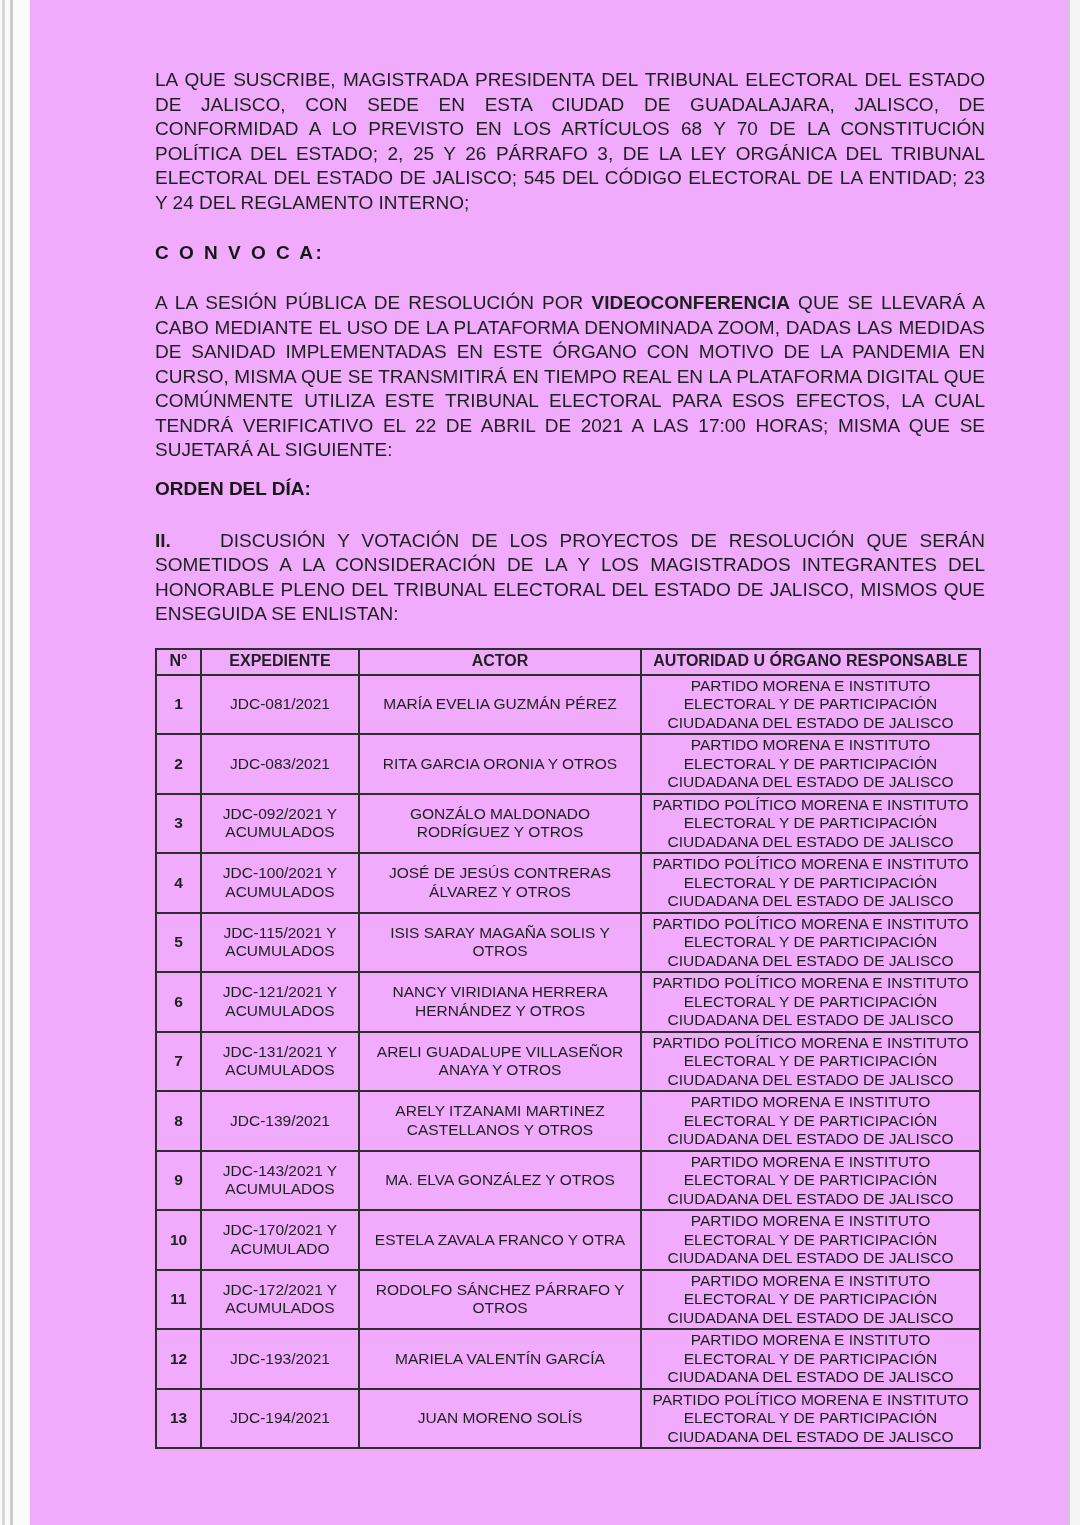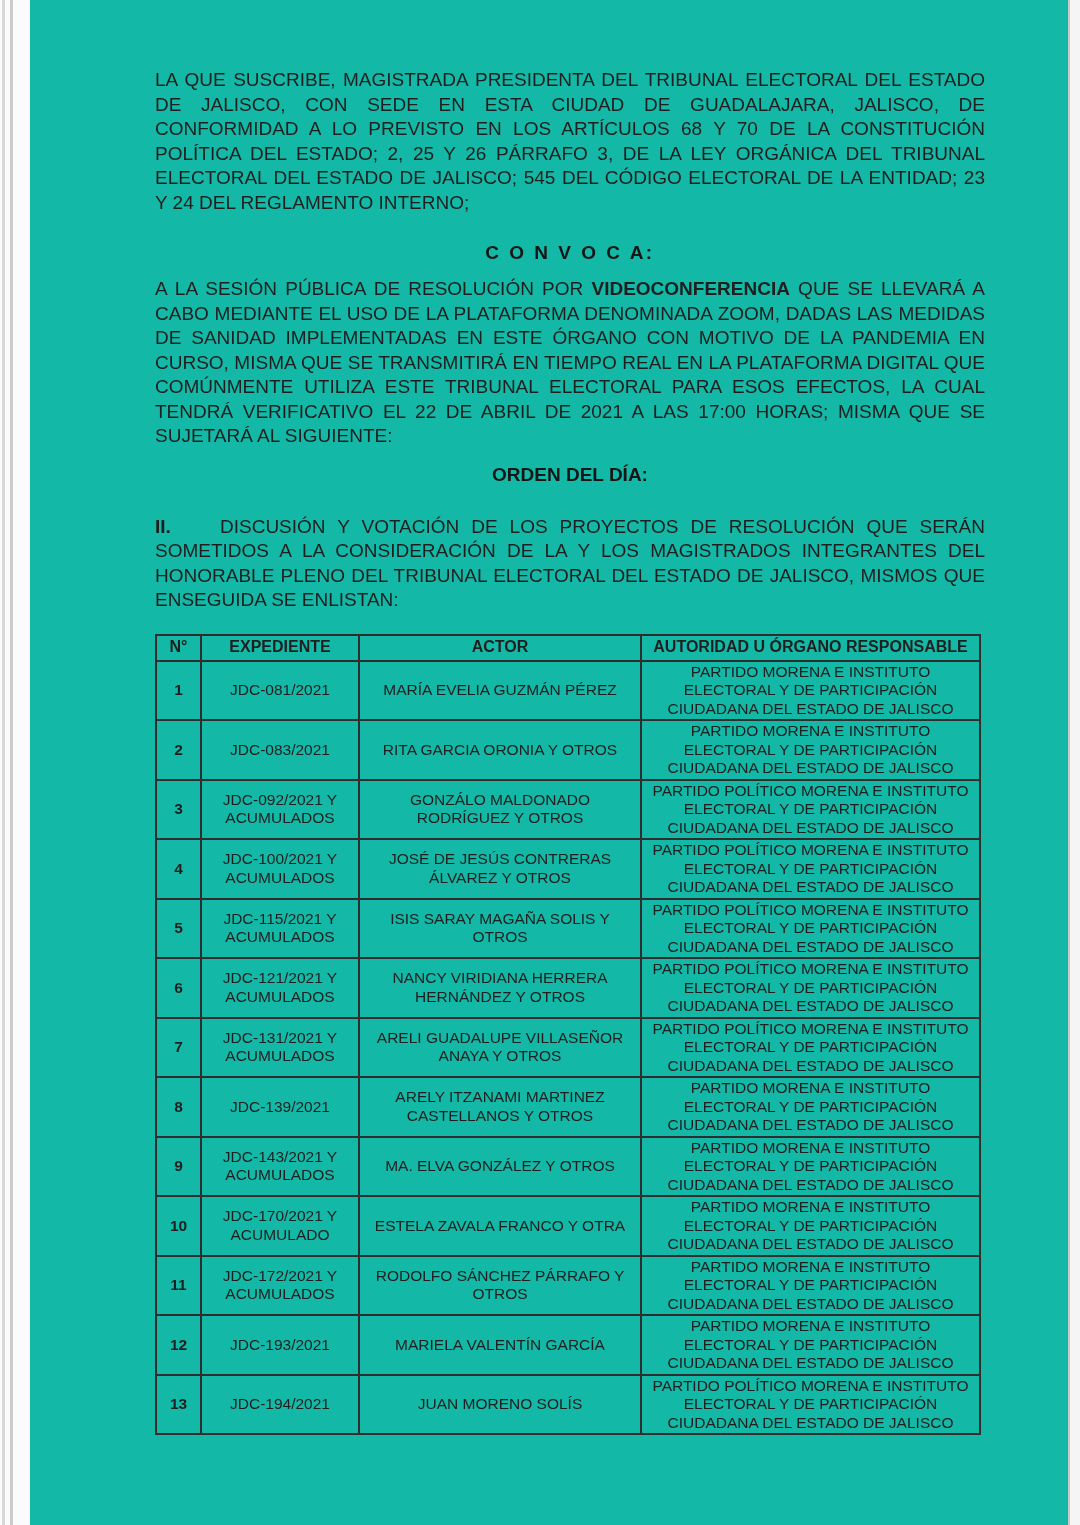--- a/index.html
+++ b/index.html
@@ -3,21 +3,21 @@
 <meta charset="utf-8">
 <style>
   * { box-sizing: border-box; }
   html, body { margin: 0; padding: 0; background: #ffffff; }
   body { font-family: "Liberation Sans", sans-serif; }
 
   .page {
     position: relative;
     width: 1080px;
     height: 1525px;
-    background: #14b8a6;
+    background: #f0abfc;
     overflow: hidden;
     color: #1f1f1f;
   }
 
   
   .edge-left {
     position: absolute; left: 0; top: 0; width: 30px; height: 100%;
     background: #fbfbfb;
   }
   .edge-left::before {
@@ -45,27 +45,26 @@
     margin: 0;
     font-size: 19px;
     line-height: 24.5px;
     text-align: justify;
     color: #1f1f1f;
   }
   .p-opening { margin-top: 68px; }
 
   .center-heading {
     margin: 0;
-    text-align: center;
     font-size: 19px;
     font-weight: bold;
     color: #161616;
   }
   .h-convoca { margin-top: 27px; letter-spacing: 2.5px; }
-  .p-session { margin-top: 13px; }
+  .p-session { margin-top: 27px; }
   .h-orden { margin-top: 15px; }
 
   .item { margin-top: 29px; }
   .item + .item { margin-top: 23px; }
   .numeral {
     display: inline-block;
     width: 65px;
     font-weight: bold;
   }
 

